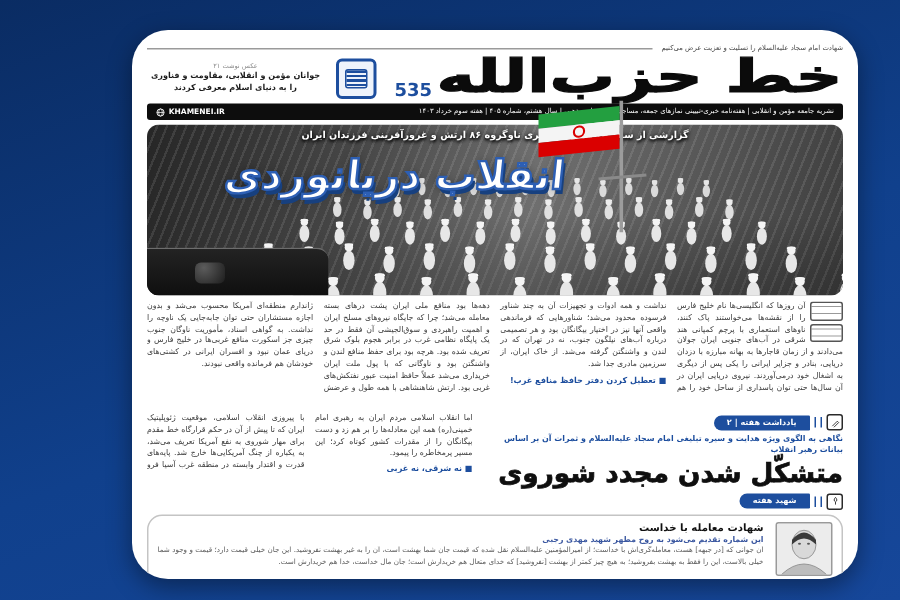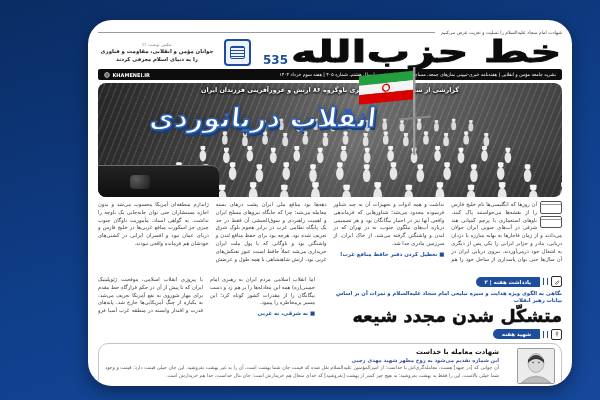--- a/index.html
+++ b/index.html
@@ -70,21 +70,21 @@
   .ticks{width:3px;height:7px;border-right:1px solid #1d4e9e;border-left:1px solid #1d4e9e;}
   .note-kicker{font-size:5.3px;font-weight:bold;color:#1d4e9e;margin-top:3px;text-align:right;line-height:1.4;}
   .note-headline{font-size:17.5px;font-weight:bold;color:#0f0f0f;margin-top:1px;text-align:right;
     letter-spacing:-0.5px;-webkit-text-stroke:0.5px #0f0f0f;}
   .colsB{flex:1;column-count:2;column-gap:7px;font-size:5.2px;line-height:1.5;
     text-align:justify;color:#3a3a3a;height:44px;overflow:hidden;}
   
   .mlabelrow{display:flex;align-items:center;gap:3px;margin-top:3px;}
   .mbox{margin-top:3px;border:1px solid #c4c4c4;border-radius:10px;padding:4px 6px 1px;
     height:55px;box-sizing:border-box;}
-  .mtop{display:flex;gap:18px;}
+  .mtop{display:flex;gap:8px;}
   .mphoto{width:36px;height:34px;border:1px solid #9a9a9a;border-radius:2px;overflow:hidden;flex:0 0 auto;background:#ececec;}
   .mtext{flex:1;min-width:0;}
   .mheading{font-size:6.8px;font-weight:bold;color:#101010;}
   .mdedication{font-size:5.2px;font-weight:bold;color:#3a57a0;margin-top:1px;}
   .mbody{font-size:4.8px;color:#5a5a5a;line-height:1.55;text-align:justify;margin-top:1.5px;
     height:22px;overflow:hidden;}
 </style>
 </head>
 <body>
 
@@ -186,21 +186,21 @@
         <div class="pillrow">
           <span class="pill-icon">
             <svg width="6" height="6" viewBox="0 0 10 10">
                 <path d="M1.5,8.5 L7,3 L8.5,4.5 L3,10" fill="none" stroke="#2a2a2a" stroke-width="1"></path>
               </svg>
           </span>
           <span class="ticks"></span>
           <span class="pill">یادداشت هفته | ۲</span>
         </div>
         <div class="note-kicker">نگاهی به الگوی ویژه هدایت و سیره تبلیغی امام سجاد علیه‌السلام و ثمرات آن بر اساس بیانات رهبر انقلاب</div>
-        <div class="note-headline">متشکّل شدن مجدد شیعه</div>
+        <div class="note-headline">متشکّل شدن مجدد شوروی</div>
       </div>
       <div class="colsB">
         <span>اما انقلاب اسلامی مردم ایران به رهبری امام خمینی(ره) همه این معادله‌ها را بر هم زد و دست بیگانگان را از مقدرات کشور کوتاه کرد؛ این مسیر پرمخاطره را پیمود.</span>
         <span class="subhead">■ نه شرقی، نه غربی</span>
         <span>با پیروزی انقلاب اسلامی، موقعیت ژئوپلیتیک ایران که تا پیش از آن در حکم قرارگاه خط مقدم برای مهار شوروی به نفع آمریکا تعریف می‌شد، به یکباره از چنگ آمریکایی‌ها خارج شد. پایه‌های قدرت و اقتدار وابسته در منطقه غرب آسیا فرو ریخت و نیروی دریایی ارتش در تراز یک نیروی راهبردی و مستقل بازتعریف شد. </span>
         
       </div>
     </div>
 
     <div class="mlabelrow">

